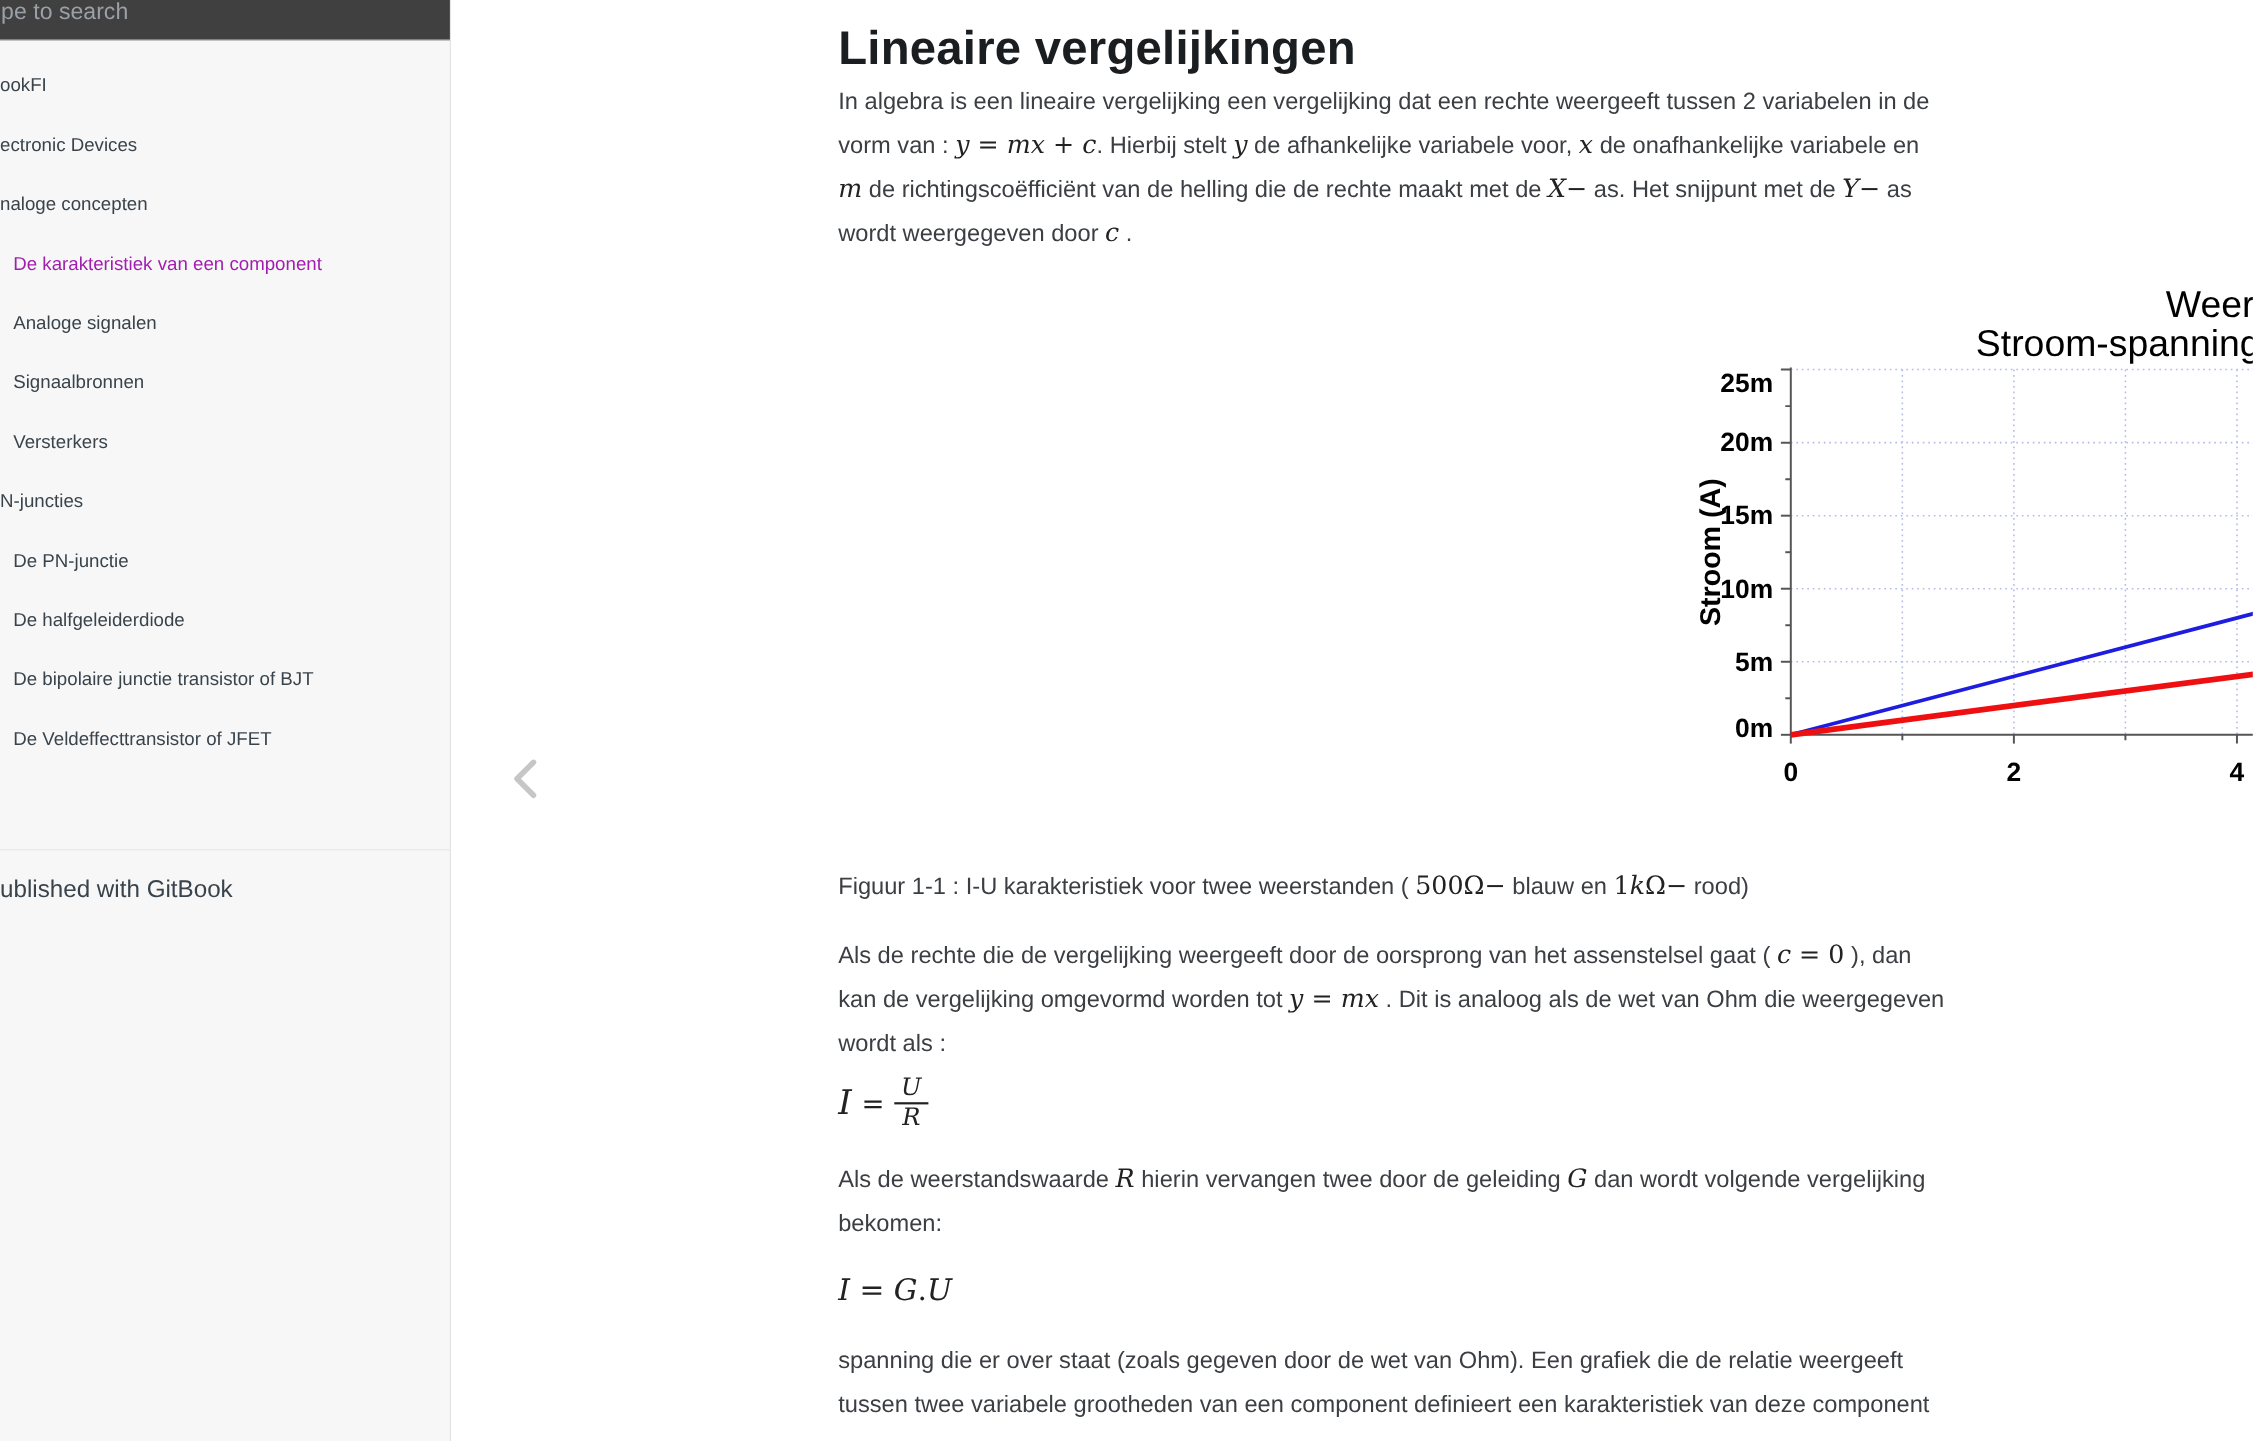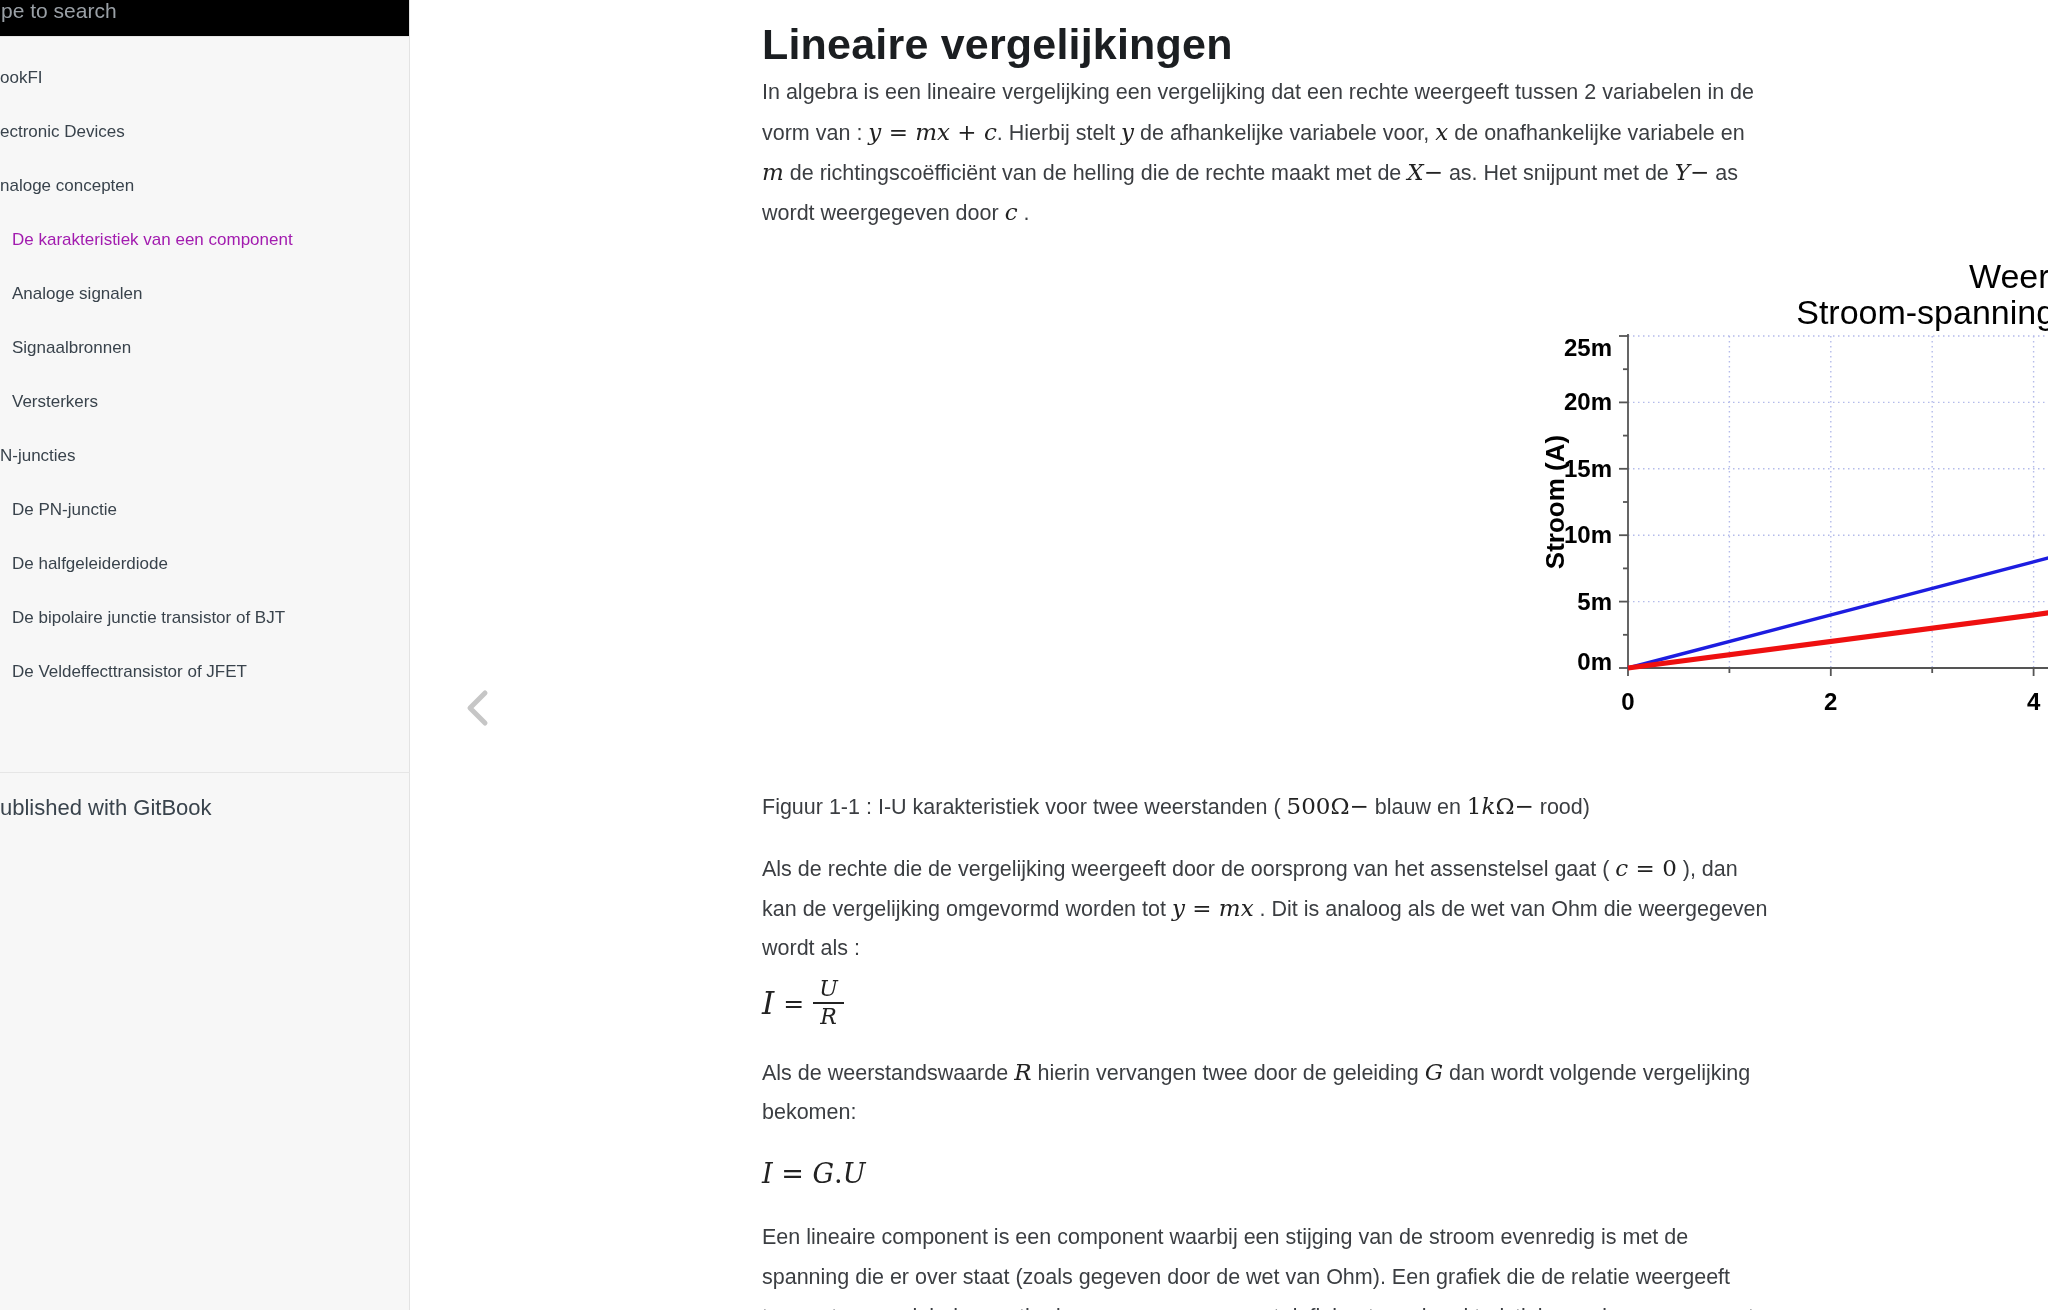--- a/index.html
+++ b/index.html
@@ -6,21 +6,21 @@
   body{
     width:2048px;height:1310px;position:relative;overflow:hidden;
     background:#ffffff;font-family:"Liberation Sans",sans-serif;
   }
   
   .sidebar{
     position:absolute;left:0;top:0;width:410px;height:1310px;
     background:#f7f7f7;border-right:1px solid #e3e3e3;box-sizing:border-box;
   }
   .search-box{
-    position:absolute;left:0;top:0;width:100%;height:37px;background:#000000;
+    position:absolute;left:0;top:0;width:100%;height:37px;background:#404040;
     border-bottom:1px solid #e6e6e6;box-sizing:border-box;overflow:hidden;
   }
   .search-box .ph{
     position:absolute;left:1px;top:-2px;font-size:21px;color:#9aa0a6;line-height:26px;
   }
   .nav-list{position:absolute;left:0;top:51px;width:100%;}
   .nav-item{
     height:54px;line-height:54px;font-size:17px;color:#39434c;
     white-space:nowrap;overflow:hidden;cursor:pointer;
   }
@@ -205,17 +205,16 @@
   <div class="para" id="para3">
       <div class="line"><span class="tp">Als de weerstandswaarde </span><span class="tmi">R</span><span class="tp"> hierin vervangen twee door de geleiding </span><span class="tmi">G</span><span class="tp"> dan wordt volgende vergelijking</span></div>
       <div class="line"><span class="tp">bekomen:</span></div>
     </div>
 
   <div class="para" id="formula2">
       <div class="line"><span class="tmi">I</span><span class="tmr"> = </span><span class="tmi">G</span><span class="tmr">.</span><span class="tmi">U</span></div>
     </div>
 
   <div class="para" id="para4">
-      <div class="line"><span class="tp">Een lineaire component is een component waarbij een stijging van de stroom evenredig is met de</span></div>
       <div class="line"><span class="tp">spanning die er over staat (zoals gegeven door de wet van Ohm). Een grafiek die de relatie weergeeft</span></div>
       <div class="line"><span class="tp">tussen twee variabele grootheden van een component definieert een karakteristiek van deze component</span></div>
     </div>
 </div>
 
 </body></html>

